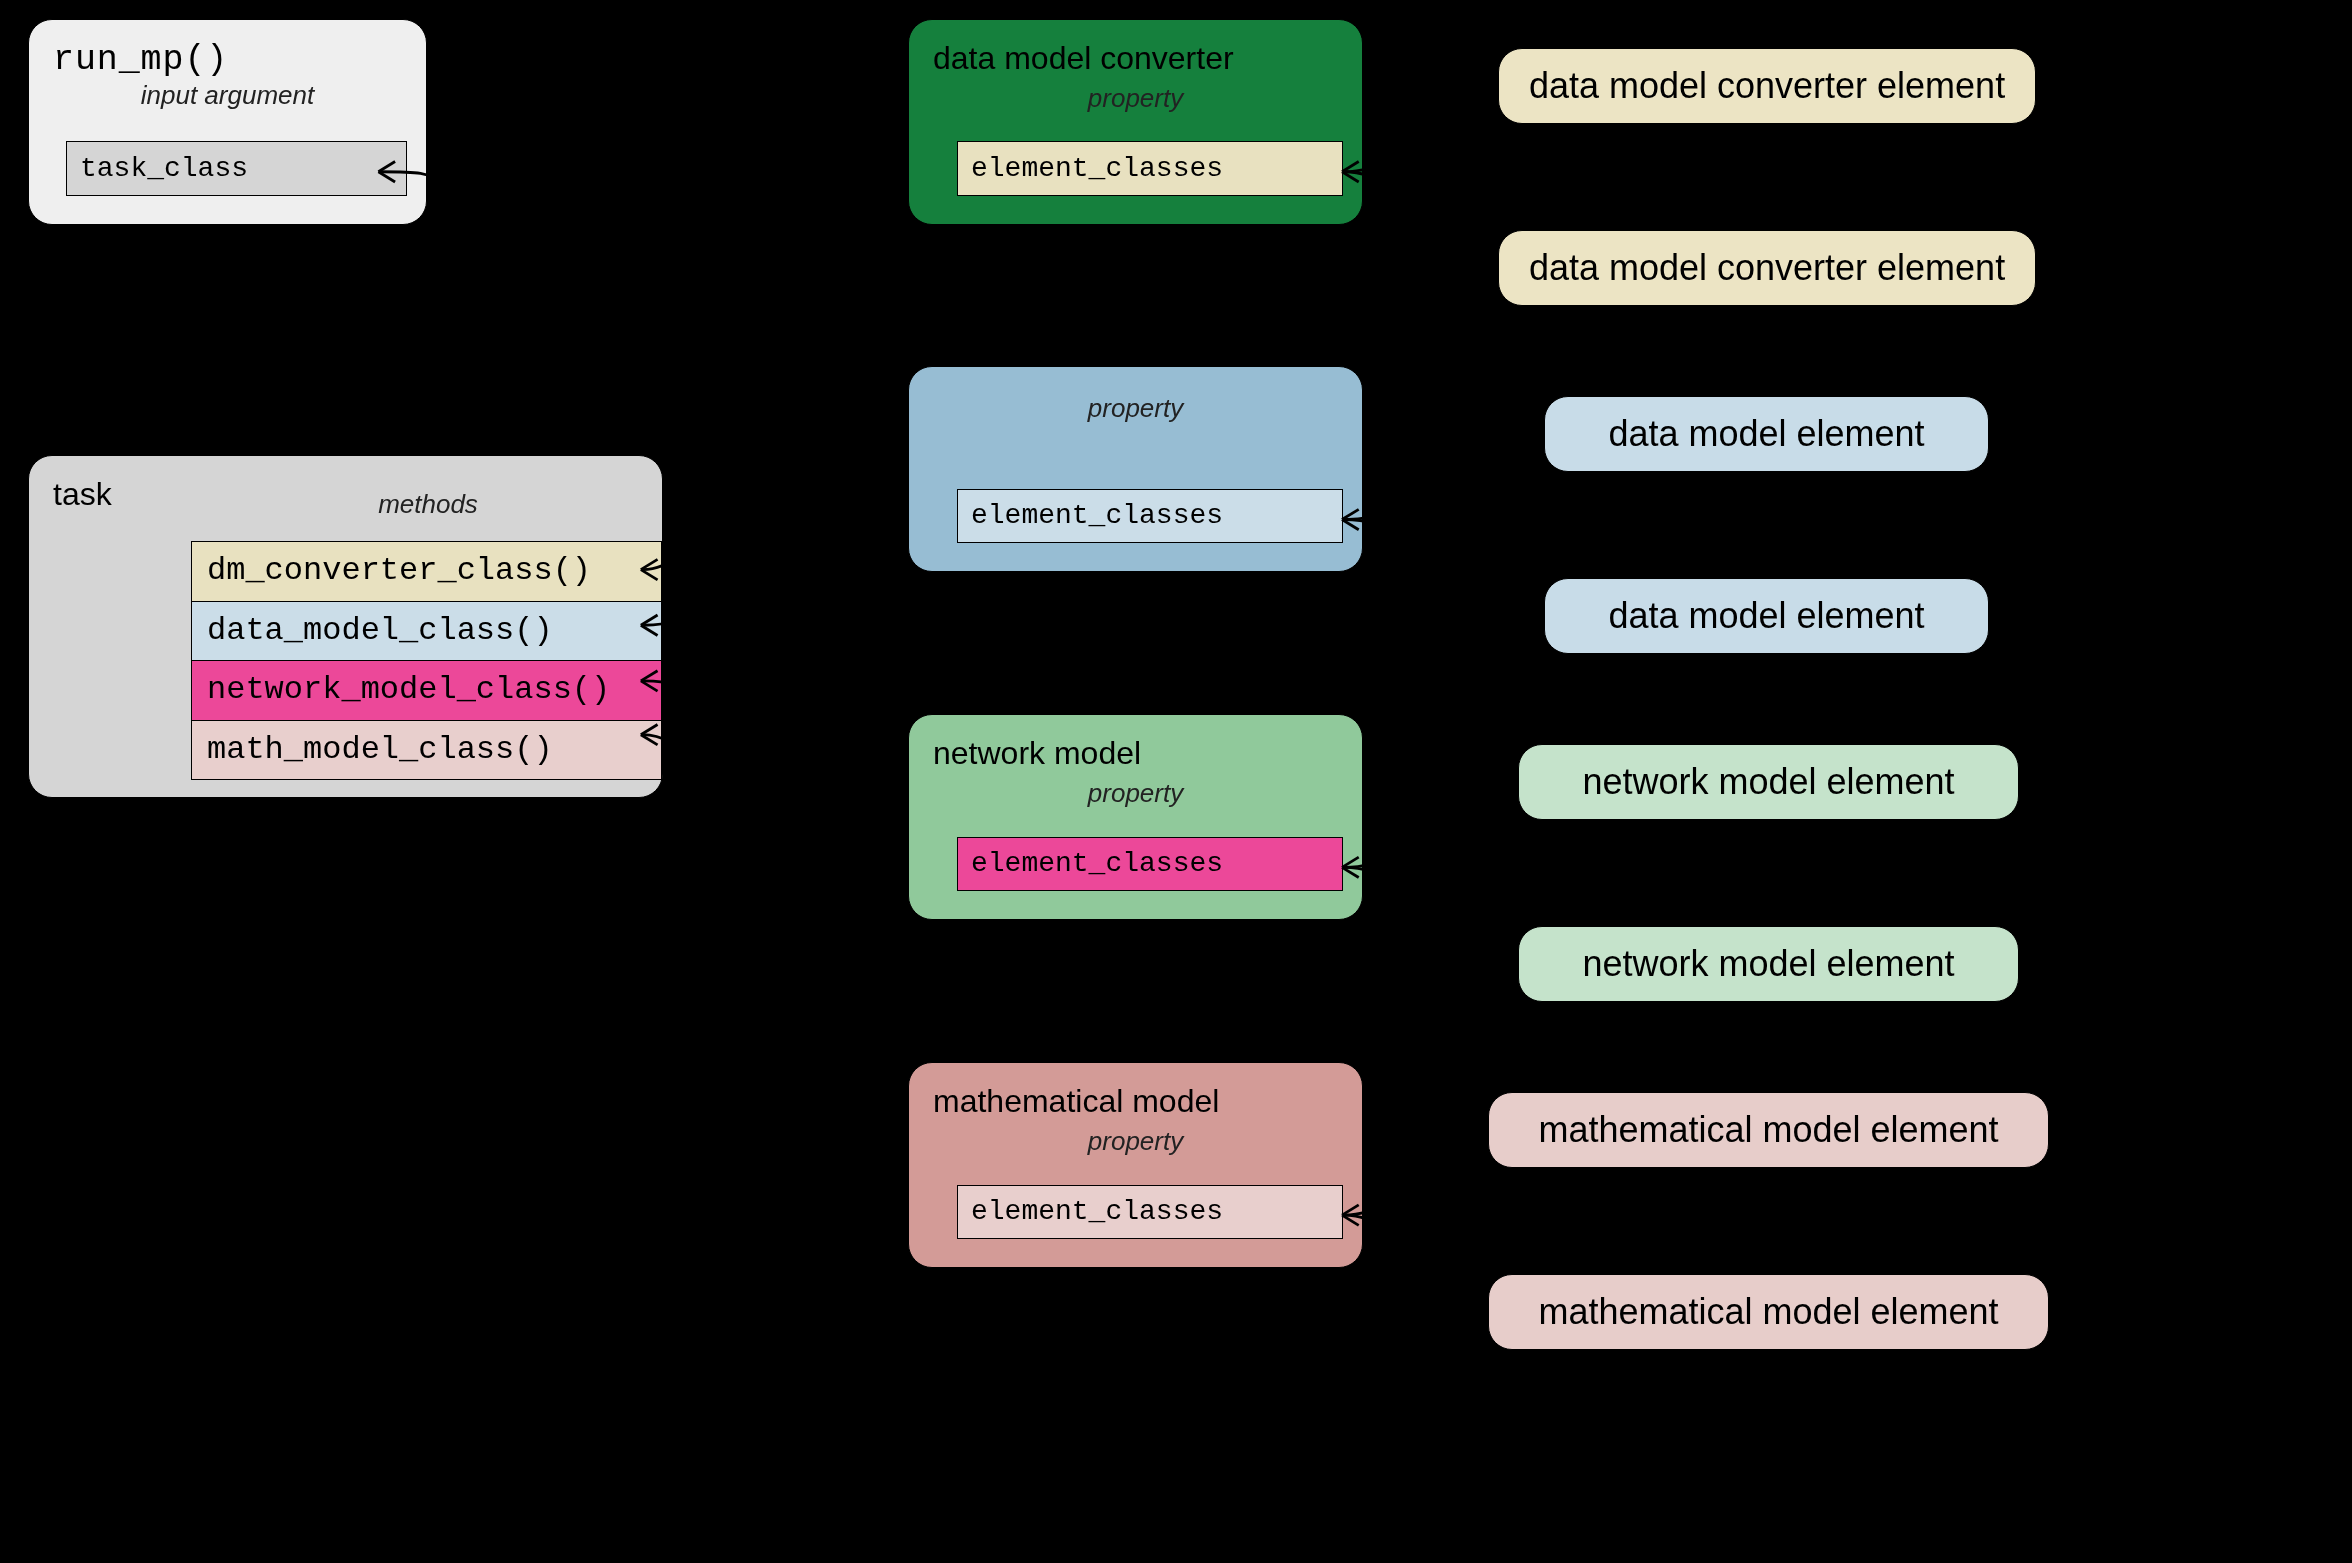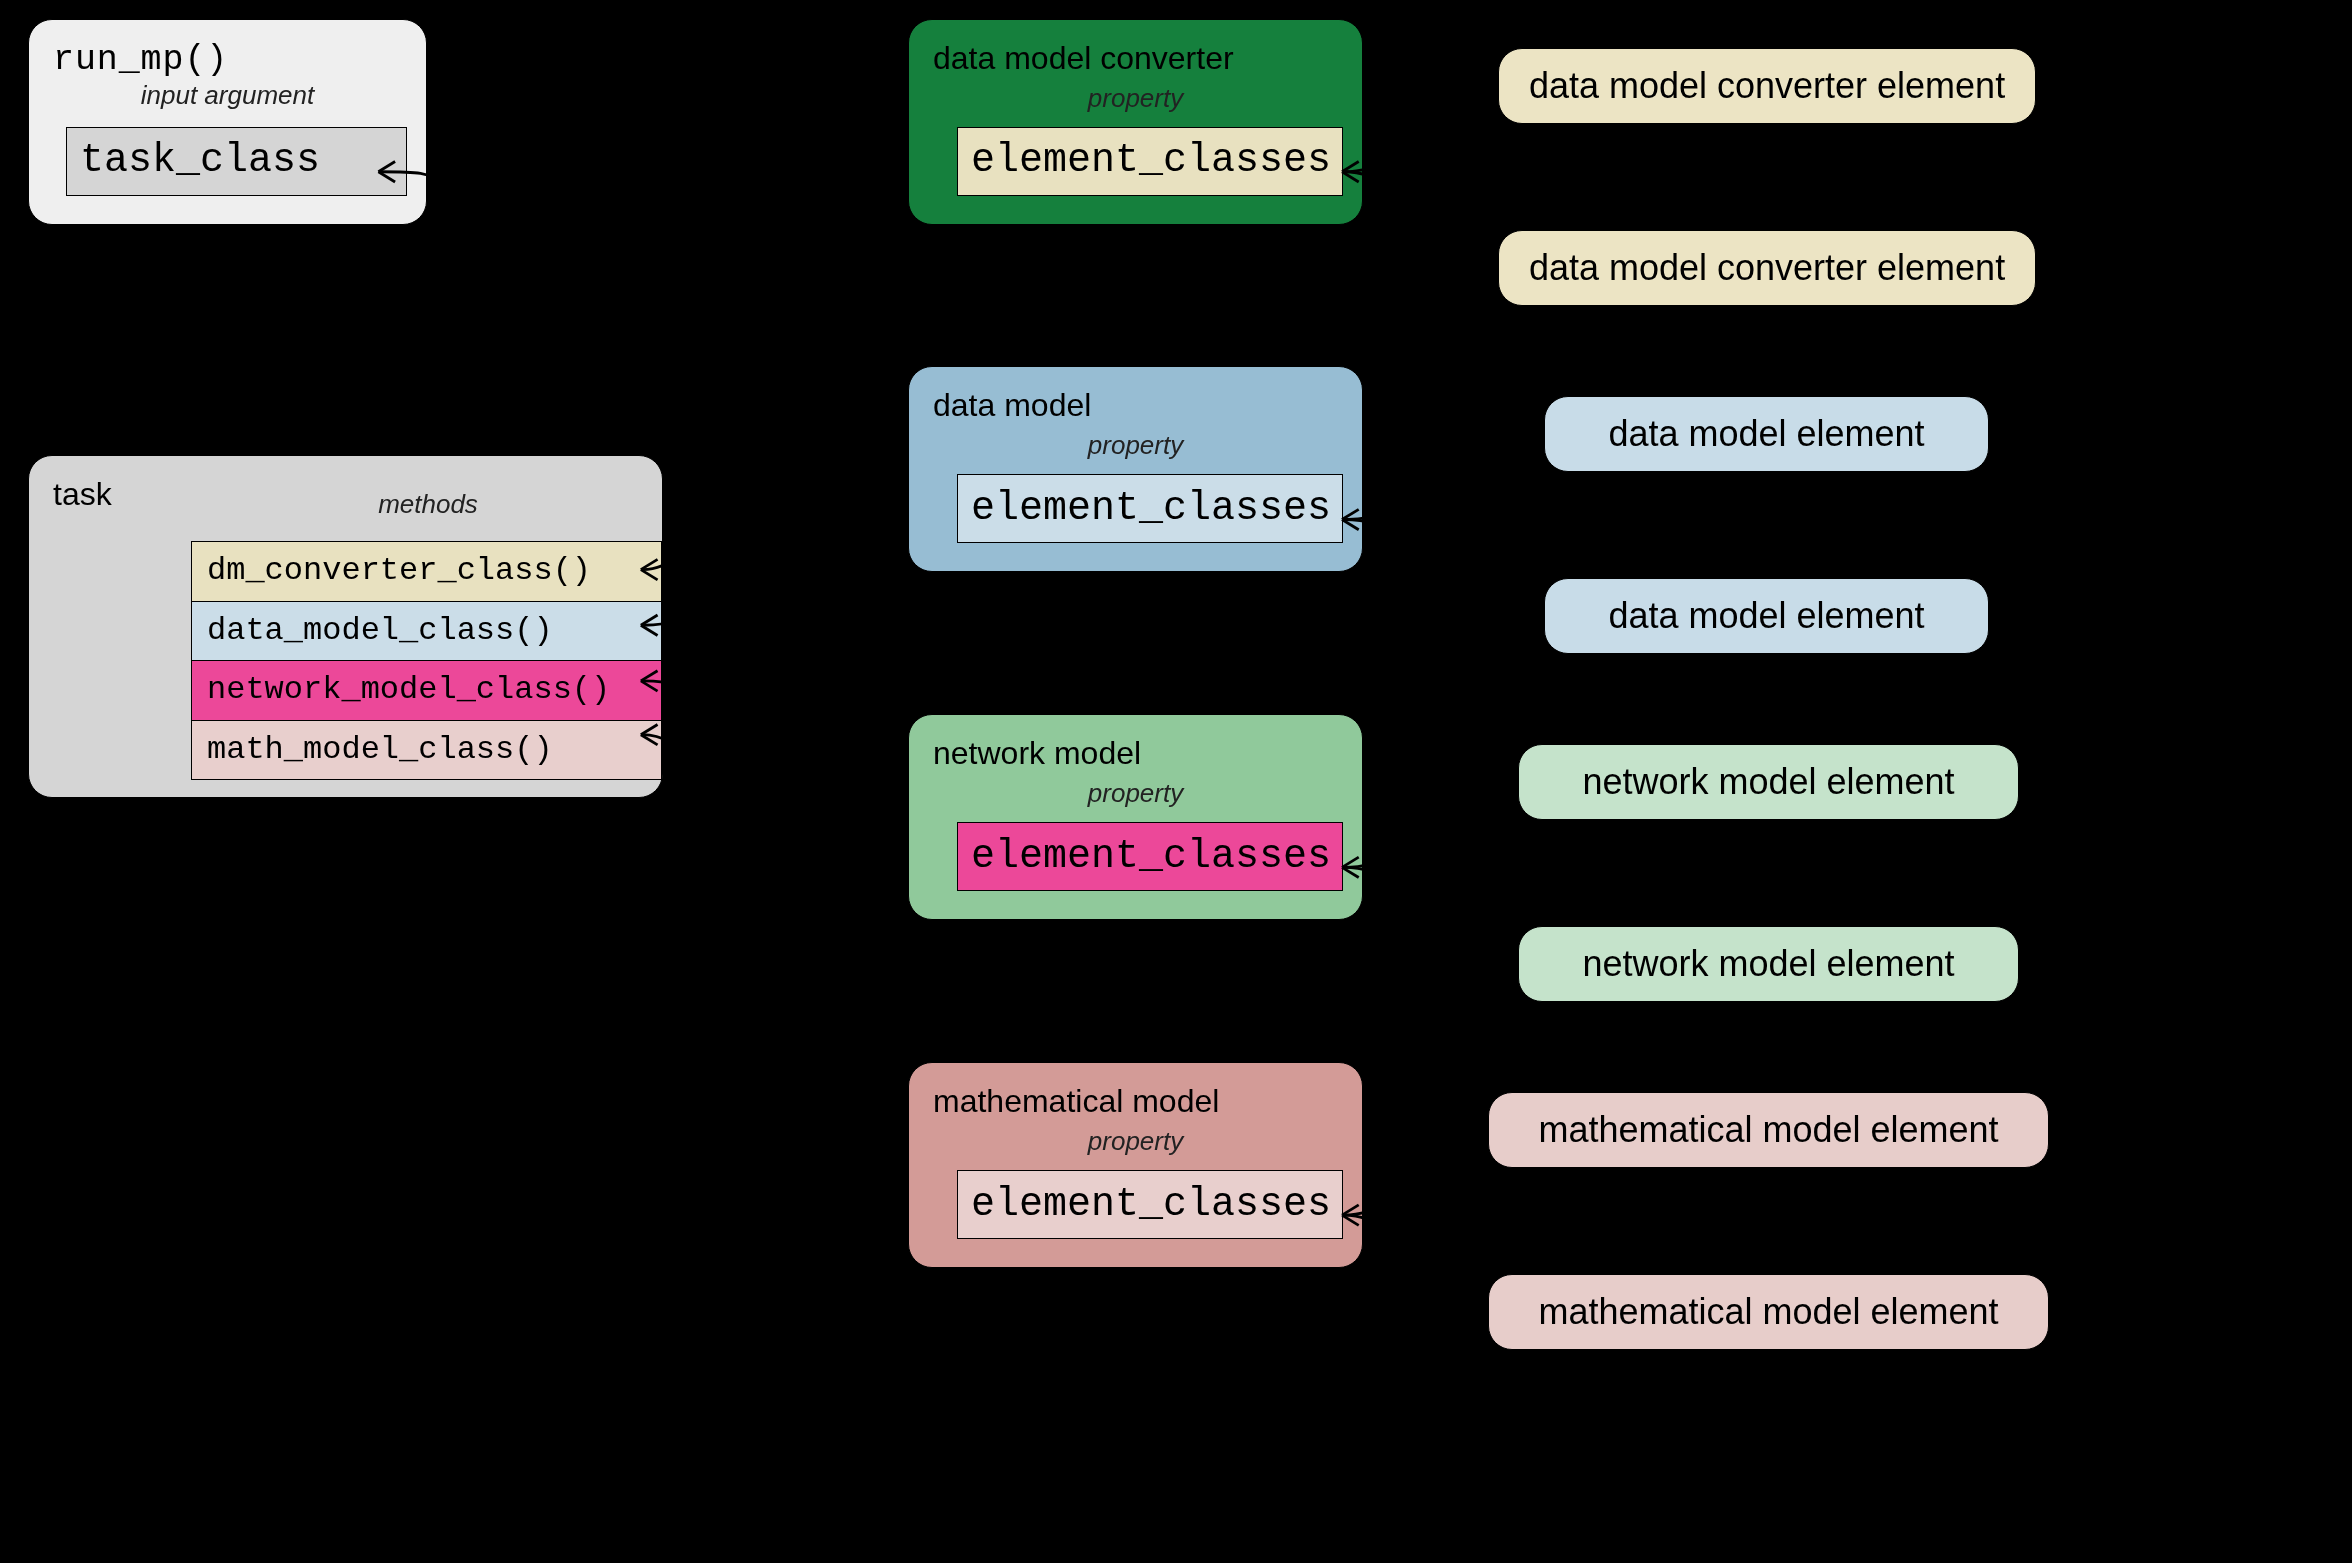--- a/index.html
+++ b/index.html
@@ -26,21 +26,21 @@
   .subtitle {
     font-style:italic;
     font-size:26px;
     color:#222;
     text-align:center;
   }
   .field {
     border:1.9px solid #000;
     padding:9.3px 13px;
     font-family: "Menlo","Consolas","Courier New", monospace;
-    font-size:40px;
+    font-size:28px;
     line-height:1.2;
   }
   .pill {
     position:absolute;
     border-radius:24px;
     border:1.9px solid #000;
     display:flex;
     align-items:center;
     justify-content:center;
     font-family: "Helvetica Neue", Arial, sans-serif;
@@ -101,21 +101,20 @@
   </div>
 </div>
 
 <div class="box c-tan" style="left:908px; top:18.6px; width:455px; height:206px;">
   <div class="title">data model converter</div>
   <div class="subtitle" style="margin-top:5.6px;">property</div>
   <div class="field c-tan-light" style="position:absolute; left:48px; bottom:28px; width:386px;">element_classes</div>
 </div>
 
 <div class="box c-blue" style="left:908px; top:366px; width:455px; height:206px;">
-  <div class="title">data model</div>
   <div class="subtitle" style="margin-top:5.6px;">property</div>
   <div class="field c-blue-light" style="position:absolute; left:48px; bottom:28px; width:386px;">element_classes</div>
 </div>
 
 <div class="box c-green" style="left:908px; top:714px; width:455px; height:206px;">
   <div class="title">network model</div>
   <div class="subtitle" style="margin-top:5.6px;">property</div>
   <div class="field c-green-light" style="position:absolute; left:48px; bottom:28px; width:386px;">element_classes</div>
 </div>
 

